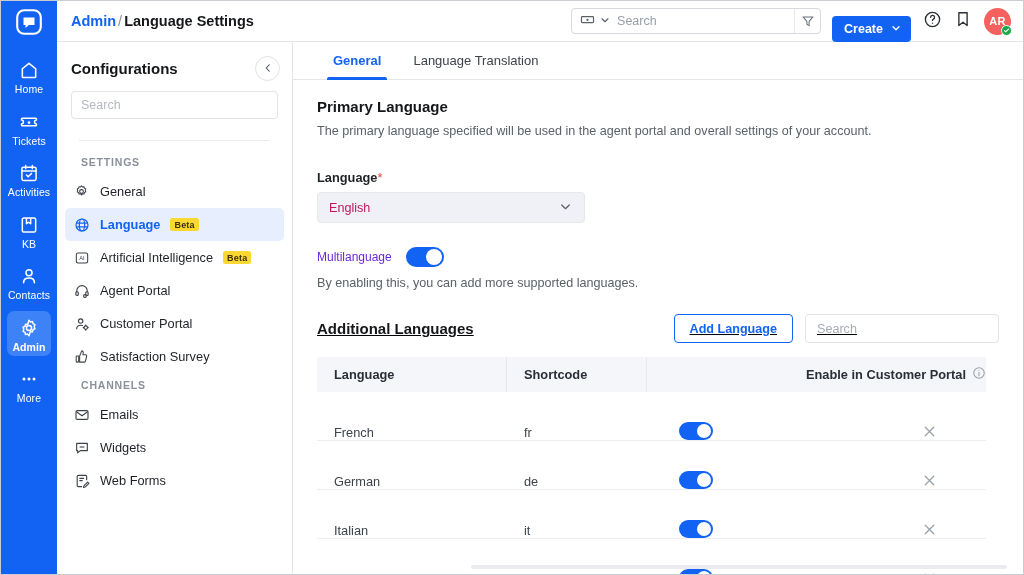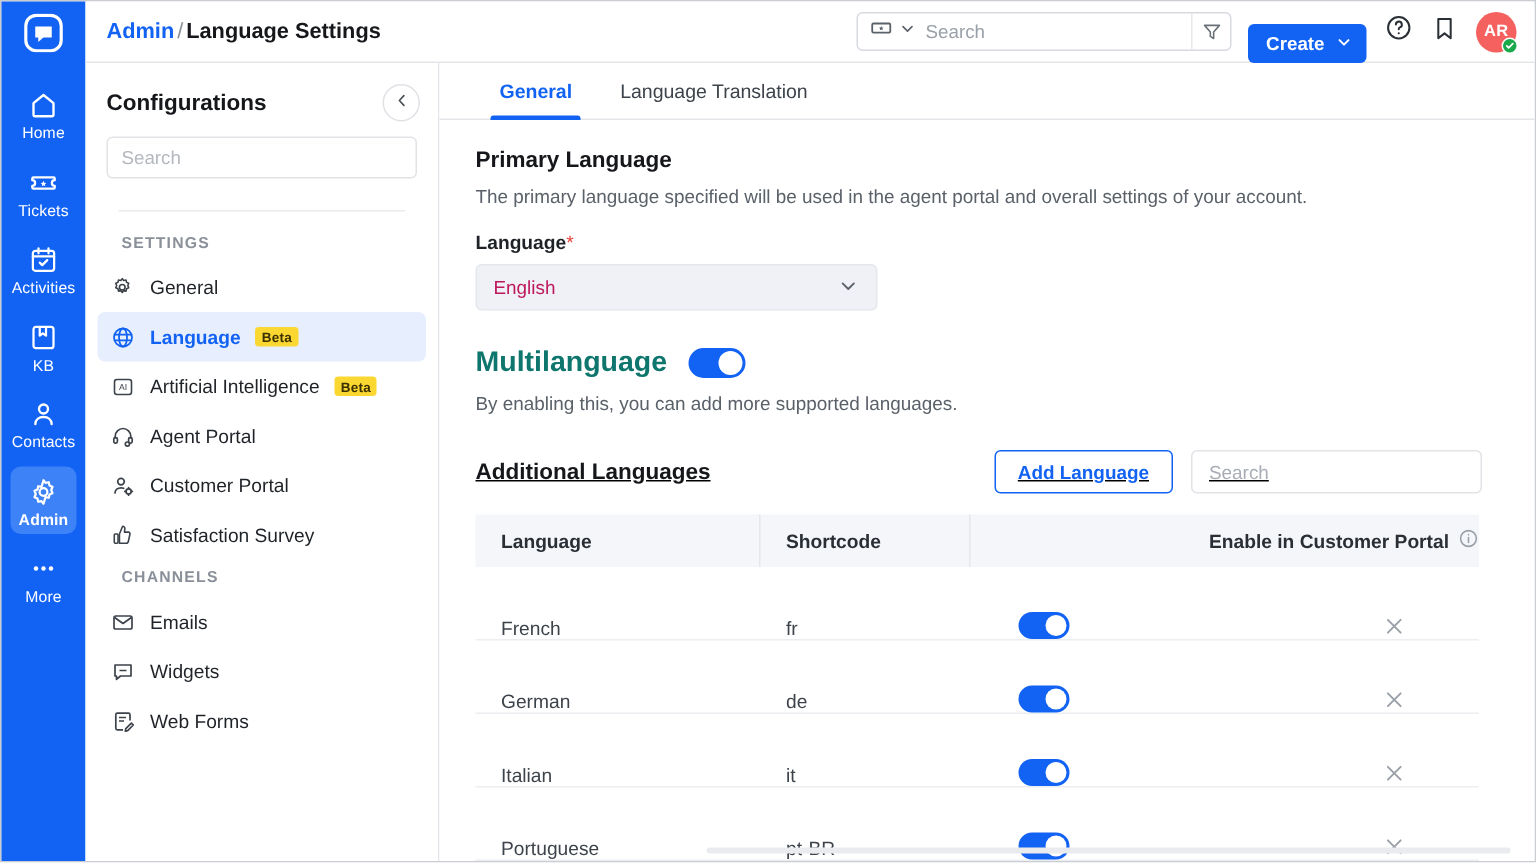--- a/index.html
+++ b/index.html
@@ -179,38 +179,38 @@
     font-size: 13px; color: #3d434b;
     padding: 0 16px; cursor: pointer;
     position: relative;
   }
   .tab.active { color: #1263f3; font-weight: bold; }
   .tab.active::after {
     content: ""; position: absolute; left: 10px; right: 10px; bottom: -1px;
     height: 3px; background: #1263f3; border-radius: 2px 2px 0 0;
   }
 
-  .pane { flex: 1; padding: 18px 35px 0 24px; overflow: hidden; position: relative; }
+  .pane { flex: 1; padding: 18px 24px 0 24px; overflow: hidden; position: relative; }
   .h-sec { font-size: 15px; font-weight: bold; color: #15171a; }
   .p-desc { font-size: 12.6px; color: #5b6169; margin-top: 9px; }
   .field-label {
     font-size: 12.8px; font-weight: bold; color: #1f2328;
-    margin-top: 16px; margin-bottom: 7px;
+    margin-top: 32px; margin-bottom: 7px;
   }
   .req { color: #e8453c; font-weight: normal; }
   .select-box {
     width: 268px; height: 31px;
     background: #eff1f6; border: 1px solid #e4e7ec; border-radius: 4px;
     display: flex; align-items: center; padding: 0 11px;
     font-size: 12.6px; color: #be185d; cursor: pointer;
   }
   .select-box .chev { margin-left: auto; }
 
   .multi-row { display: flex; align-items: center; gap: 14px; margin-top: 24px; }
-  .multi-title { font-size: 19px; font-weight: bold; color: #0f766e; }
+  .multi-title { font-size: 12px; font-weight: normal; color: #6d28d9; }
 
   .toggle {
     width: 38px; height: 20px; border-radius: 11px;
     background: #1263f3; position: relative; cursor: pointer;
     flex: 0 0 38px;
   }
   .toggle .knob {
     position: absolute; top: 2px; right: 2px;
     width: 16px; height: 16px; border-radius: 50%; background: #fff;
   }

